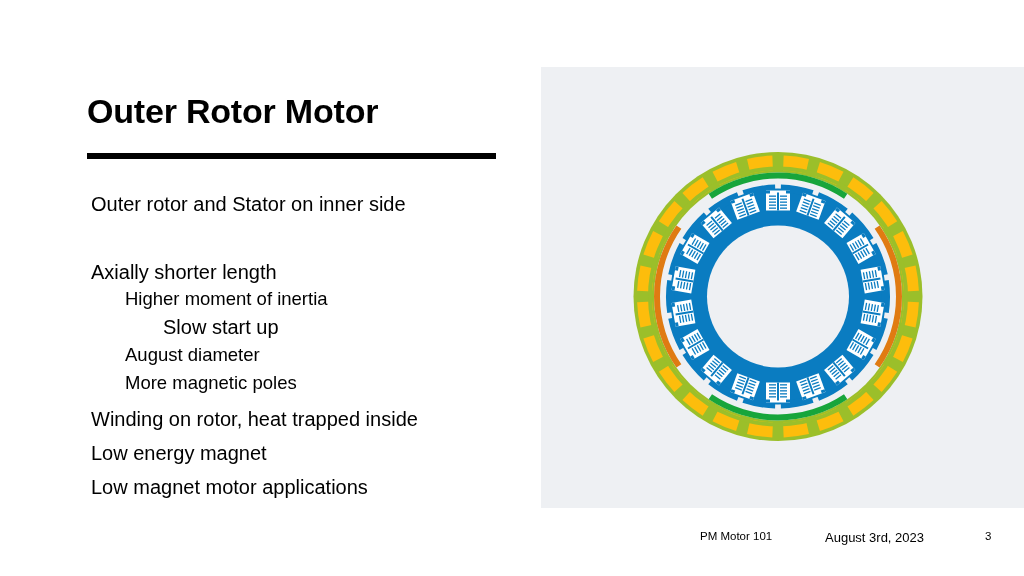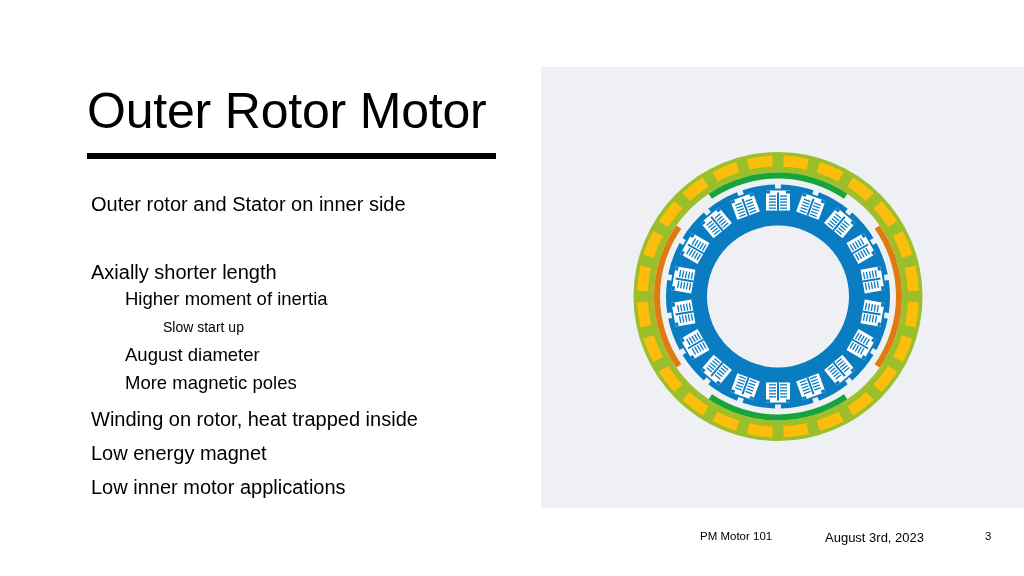--- a/index.html
+++ b/index.html
@@ -1,43 +1,43 @@
 <!DOCTYPE html>
 <html><head>
 <meta charset="utf-8">
 <style>
   html, body { margin:0; padding:0; }
   body { width:1024px; height:576px; background:#ffffff; position:relative; overflow:hidden;
          font-family:"Liberation Sans", sans-serif; color:#000; }
-  .title { position:absolute; left:87px; top:86px; font-size:50px; font-weight:normal; letter-spacing:-0.2px; line-height:50px; margin:0; }
+  .title { position:absolute; left:87px; top:86px; font-size:34px; font-weight:bold; letter-spacing:-0.2px; line-height:50px; margin:0; }
   .title-rule { position:absolute; left:87px; top:153px; width:409px; height:6px; background:#000; }
   .body-text { position:absolute; left:91px; font-size:20px; line-height:20px; white-space:nowrap; }
   .lvl1 { left:125px; font-size:18.5px;text-align:right; }
-  .lvl2 { left:163px; font-size:14px; }
+  .lvl2 { left:163px; font-size:20px; }
   .panel { position:absolute; left:541px; top:67px; width:483px; height:441px; background:#eef0f3; }
   .panel svg { position:absolute; left:0; top:0; }
   .footer-title { position:absolute; left:700px; top:530px; font-size:11.5px; font-weight:normal; }
   .footer-date { position:absolute; left:825px; top:530px; font-size:13px; }
   .footer-page { position:absolute; left:985px; top:530px; font-size:11.5px; }
 </style>
 </head>
 <body>
 
 <h1 class="title">Outer Rotor Motor</h1>
 <div class="title-rule"></div>
 
 <div class="body-text" style="top:194px">Outer rotor and Stator on inner side</div>
 <div class="body-text" style="top:262px">Axially shorter length</div>
 <div class="body-text lvl1" style="top:289px">Higher moment of inertia</div>
 <div class="body-text lvl2" style="top:317px">Slow start up</div>
 <div class="body-text lvl1" style="top:345px">August diameter</div>
 <div class="body-text lvl1" style="top:373px">More magnetic poles</div>
 <div class="body-text" style="top:409px">Winding on rotor, heat trapped inside</div>
 <div class="body-text" style="top:443px">Low energy magnet</div>
-<div class="body-text" style="top:477px">Low inner motor applications</div>
+<div class="body-text" style="top:477px">Low magnet motor applications</div>
 
 <div class="panel">
   <svg id="motor" width="483" height="441" viewBox="0 0 483 441">
     <g id="rotor-group">
         <circle cx="237" cy="229.5" r="144.5" fill="#9bbf2a"></circle>
         <circle cx="237" cy="229.5" r="124" fill="#eef0f3"></circle>
       </g>
     <g id="magnets-group">
         <path d="M242.65858274709095,88.61359028886312 A141,141 0 0 1 267.9983148137501,91.94962930363423 L264.70062174845754,106.58264746282207 A126,126 0 0 0 242.05660585910255,103.6015062155798 Z" fill="#fdbd0c"></path>
         <path d="M278.9298572449678,94.87872727010557 A141,141 0 0 1 302.5427284471714,104.65949876862736 L295.57009776130207,117.9404031549436 A126,126 0 0 0 274.469234133801,109.20013926264754 Z" fill="#fdbd0c"></path>

